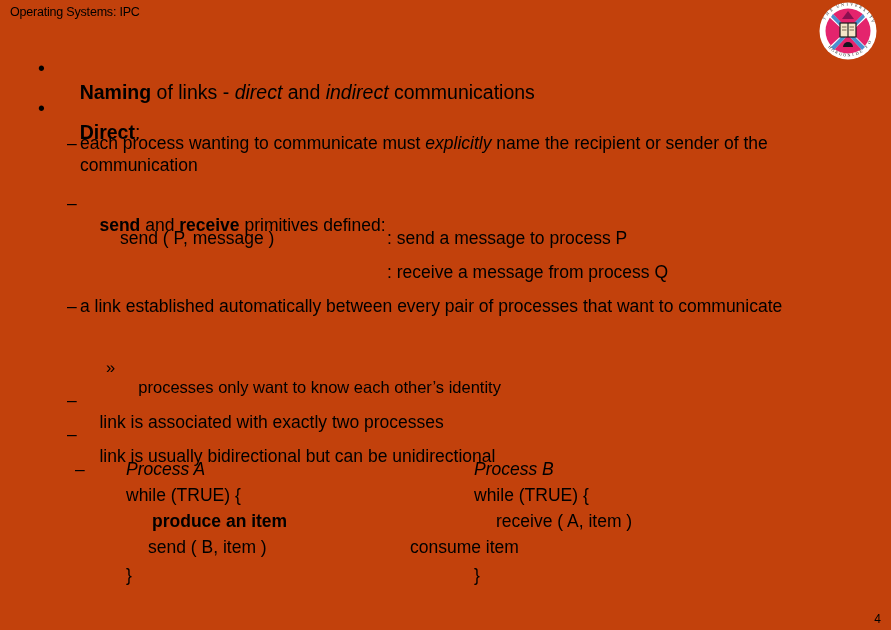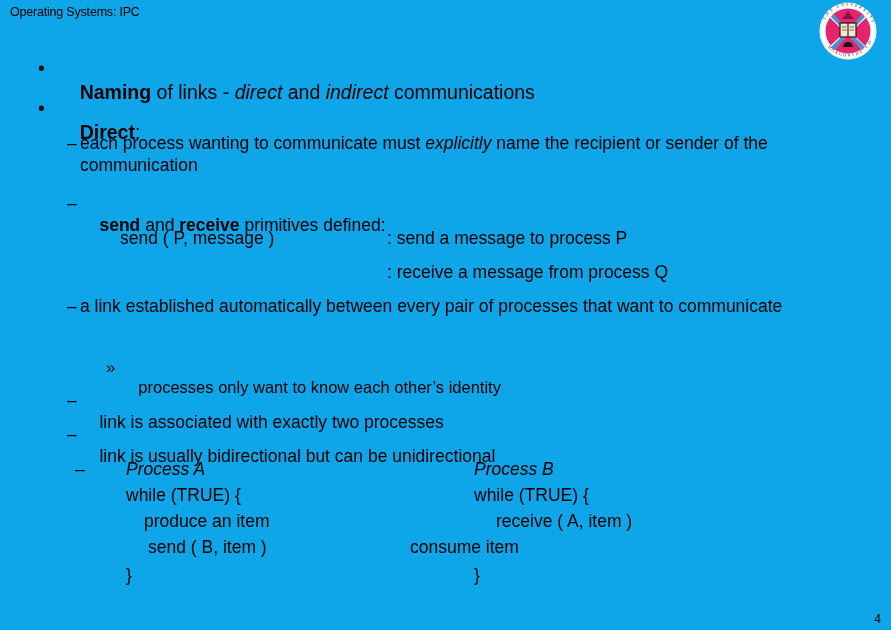--- a/index.html
+++ b/index.html
@@ -8,21 +8,21 @@
     background: #ffffff;
   }
   body {
     font-family: "Liberation Sans", sans-serif;
     color: #000000;
   }
   #slide {
     position: relative;
     width: 891px;
     height: 630px;
-    background: #0ea5e9;
+    background: #c2410c;
     overflow: hidden;
   }
 
   
   #header-title {
     position: absolute;
     left: 10px;
     top: 4px;
     font-size: 12.5px;
     line-height: 16px;
@@ -191,21 +191,21 @@
   </div>
 
   <div class="row l2" style="left:80px; top:424px;">
     <span class="mark">–</span><span>link is usually bidirectional but can be unidirectional</span>
   </div>
 
   <div class="row l2" style="left:75px; top:459px;">–</div>
 
   <div class="row l3 i" style="left:126px; top:459px;">Process A</div>
   <div class="row l3" style="left:126px; top:485px;">while (TRUE) {</div>
-  <div class="row l3" style="left:144px; top:511px;">produce an item</div>
+  <div class="row l3" style="left:152px; top:511px;font-weight:bold;">produce an item</div>
   <div class="row l3" style="left:148px; top:537px;">send ( B, item )</div>
   <div class="row l3" style="left:126px; top:565px;">}</div>
 
   <div class="row l3 i" style="left:474px; top:459px;">Process B</div>
   <div class="row l3" style="left:474px; top:485px;">while (TRUE) {</div>
   <div class="row l3" style="left:496px; top:511px;">receive ( A, item )</div>
   <div class="row l3" style="left:410px; top:537px;">consume item</div>
   <div class="row l3" style="left:474px; top:565px;">}</div>
 
   <div id="page-number">4</div>

